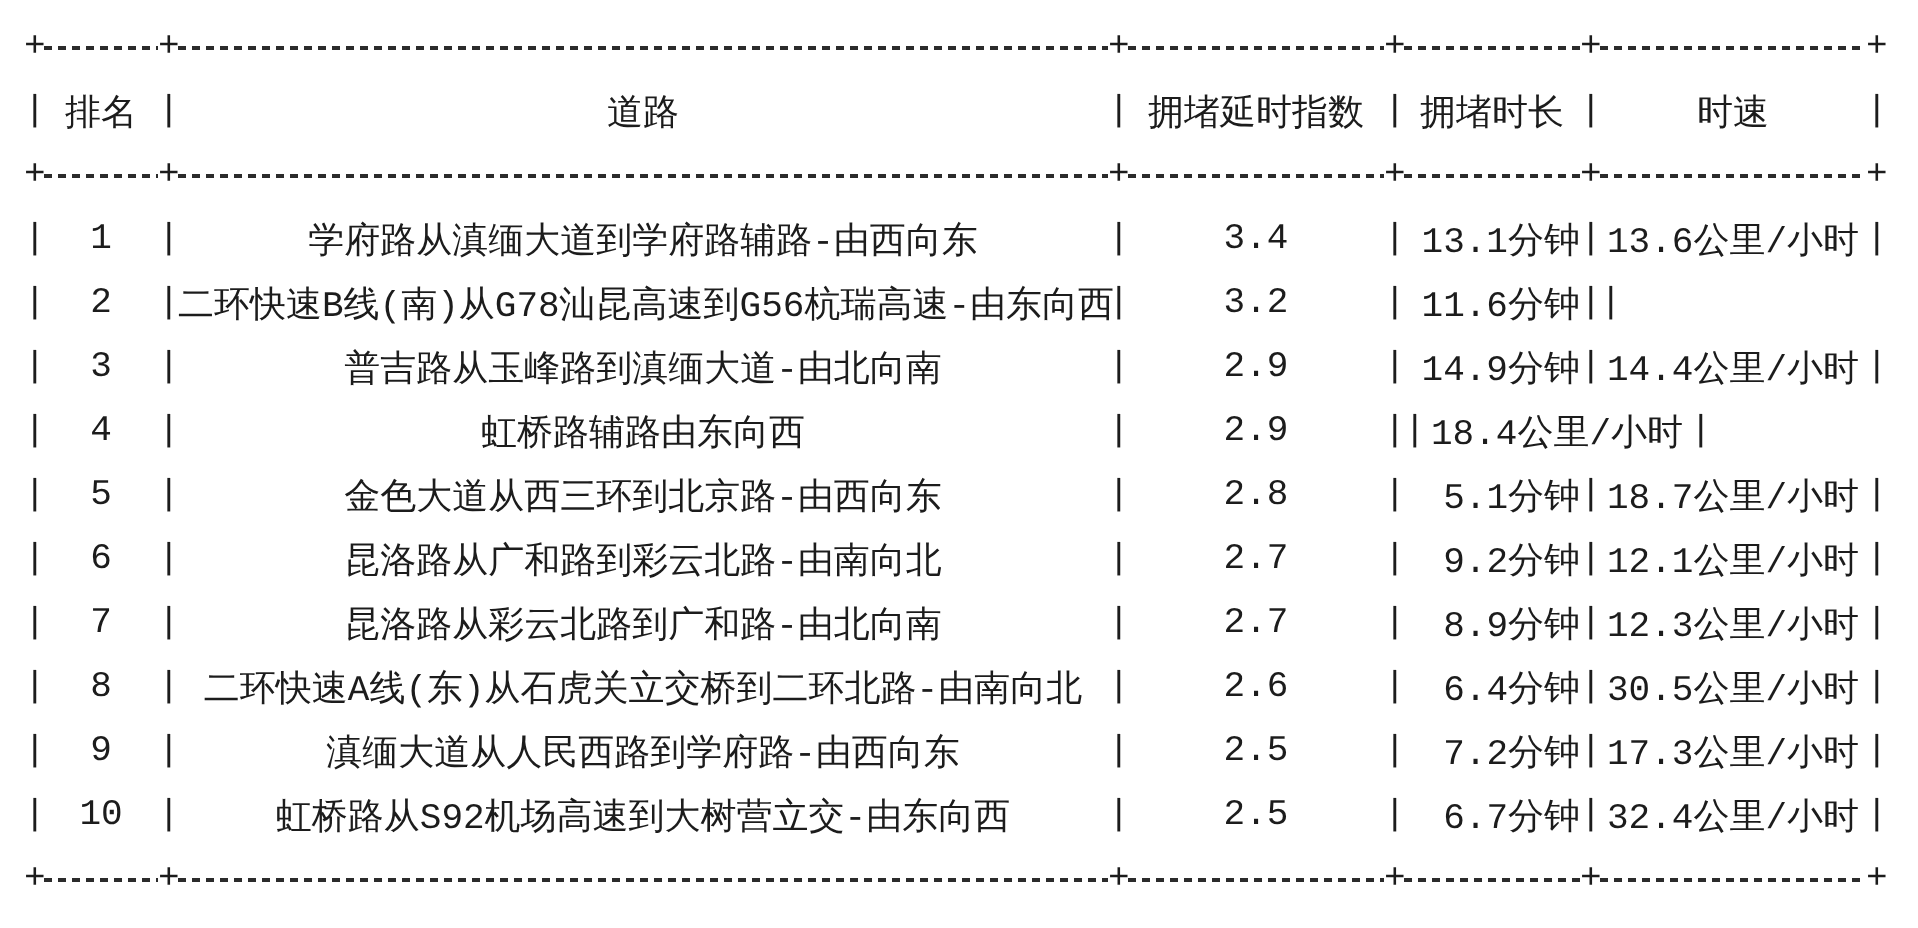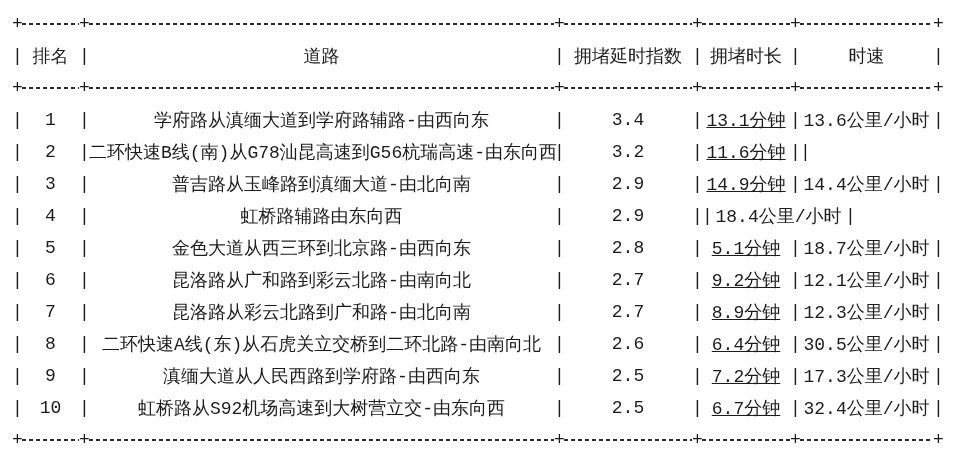--- a/index.html
+++ b/index.html
@@ -35,21 +35,21 @@
     flex: none;
     text-align: center;
     white-space: nowrap;
     overflow: visible;
   }
   .c1 { width: 57px; text-align: center; }
   .c2 { width: 465px; }
   .c3 { width: 128px; }
   .c4 { width: 88px; }
   .c5 { width: 133px; }
-  .td.c4 { text-align: center; text-decoration: underline; }
+  .td.c4 { text-align: right; }
   .dash {
     flex: none;
     height: 1.5px;
     background: repeating-linear-gradient(90deg, #2b2b2b 0 4px, transparent 4px 7px);
   }
 </style>
 </head>
 <body>
 
 <div class="screen">

